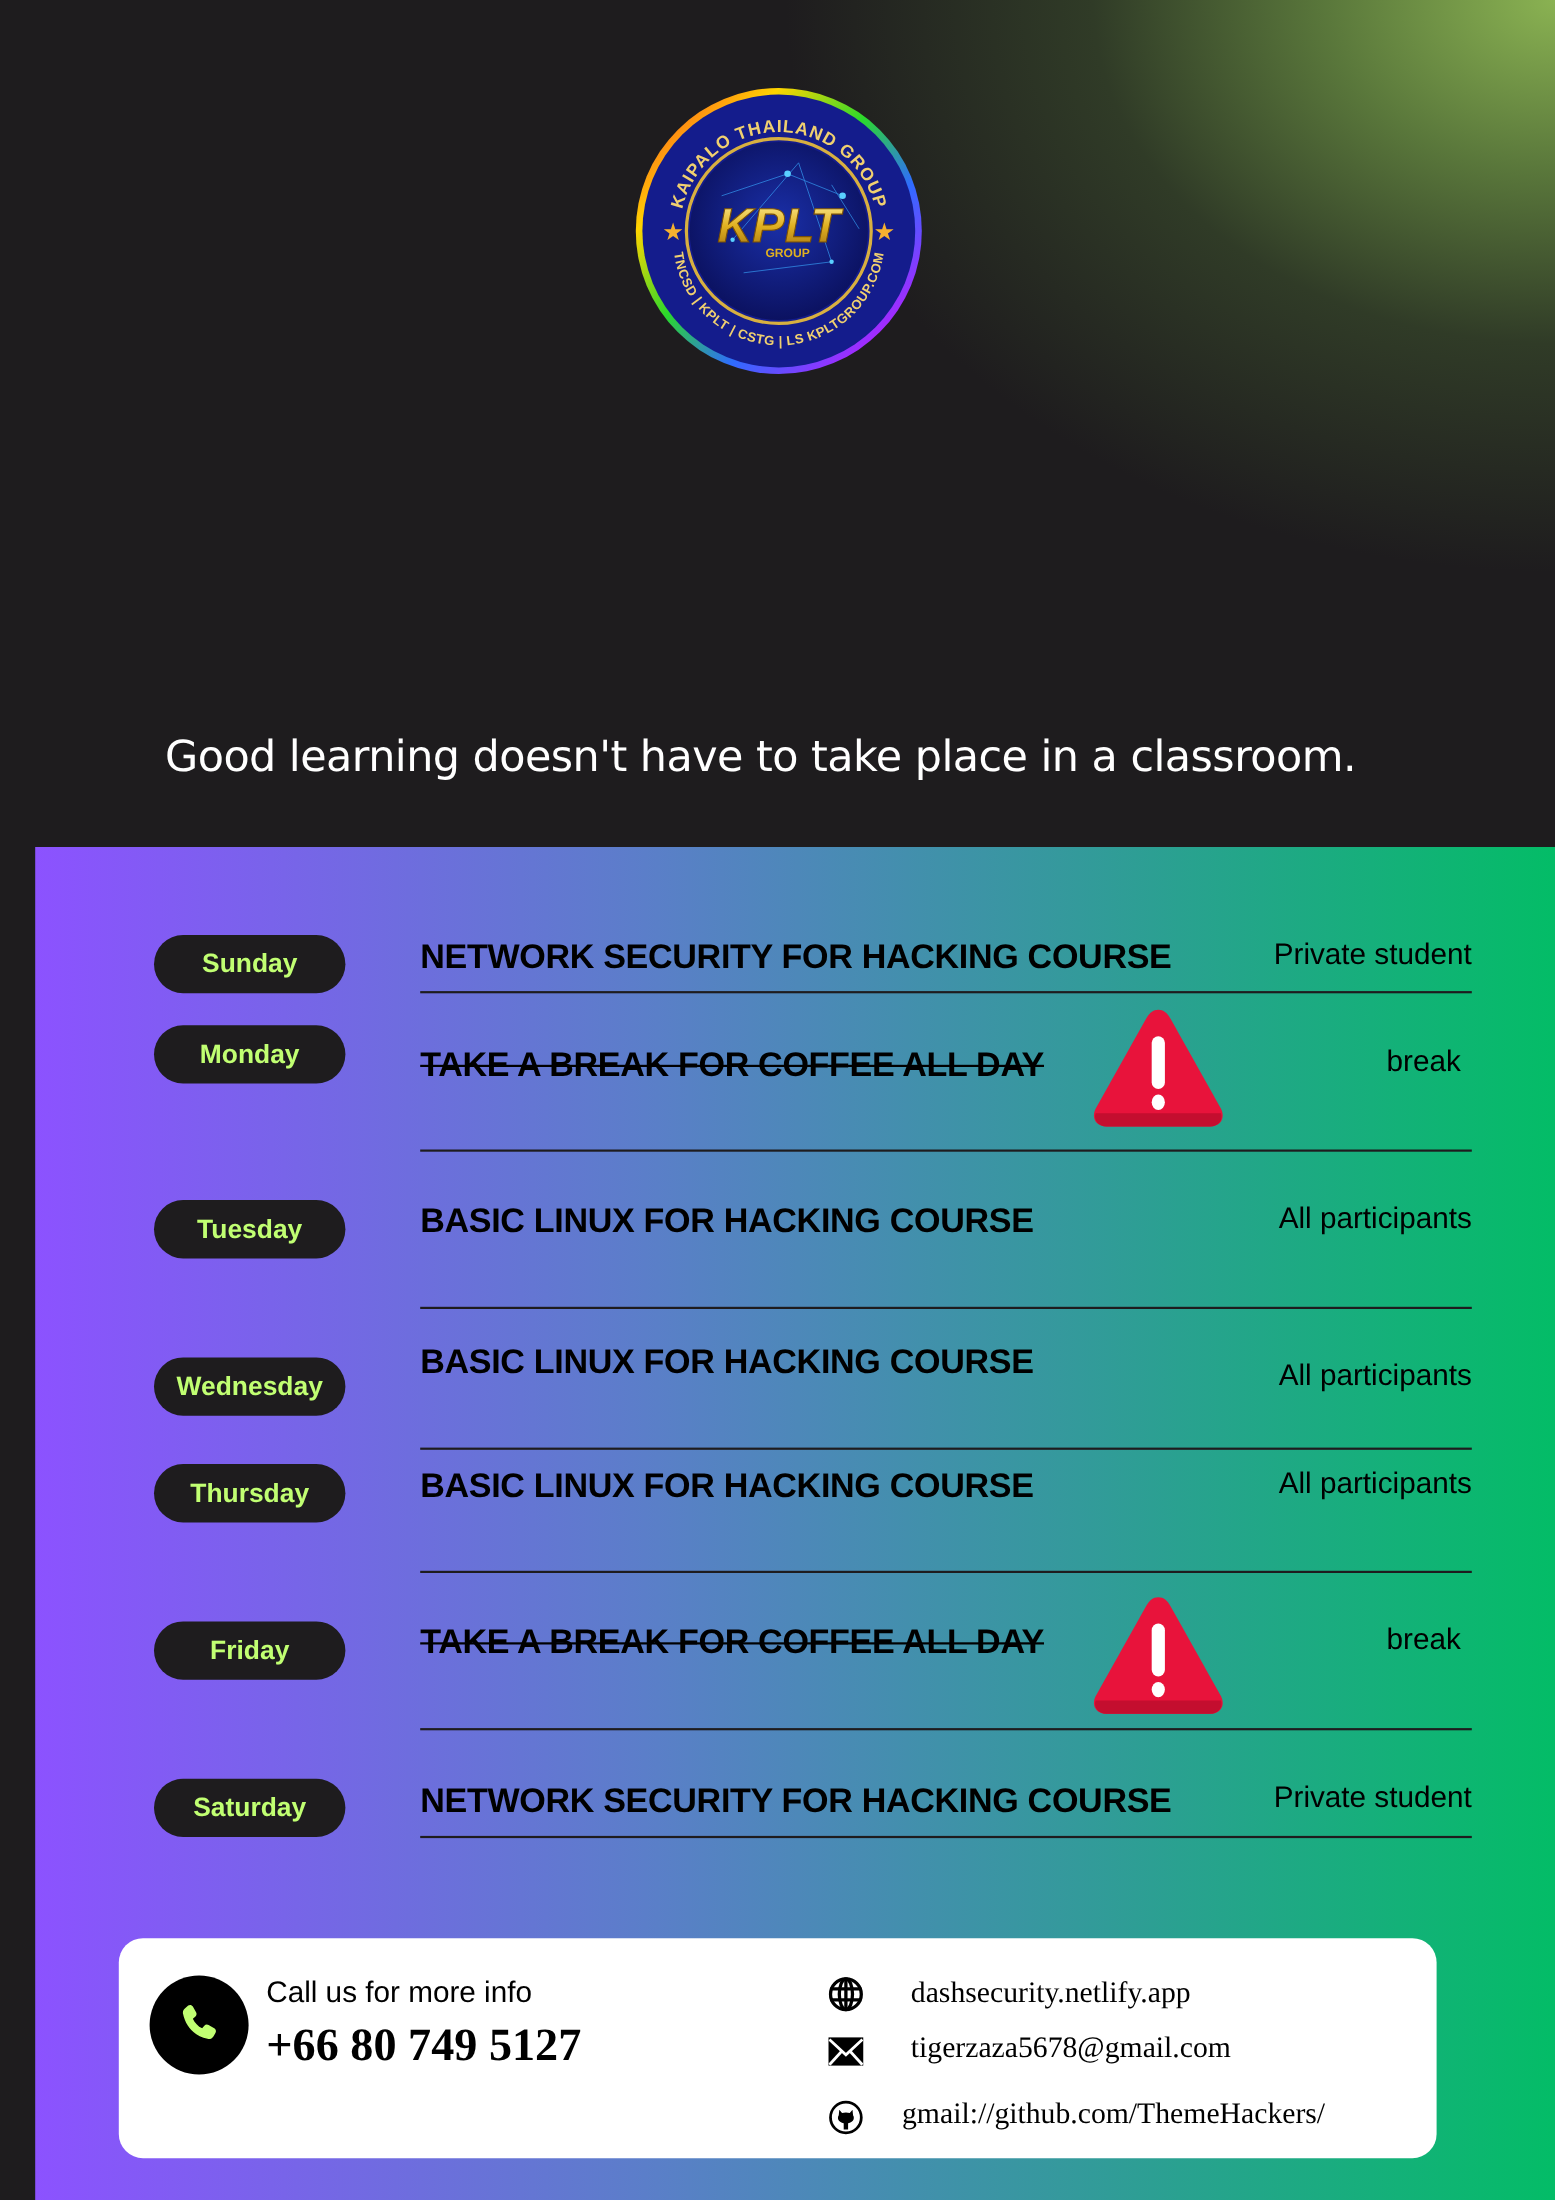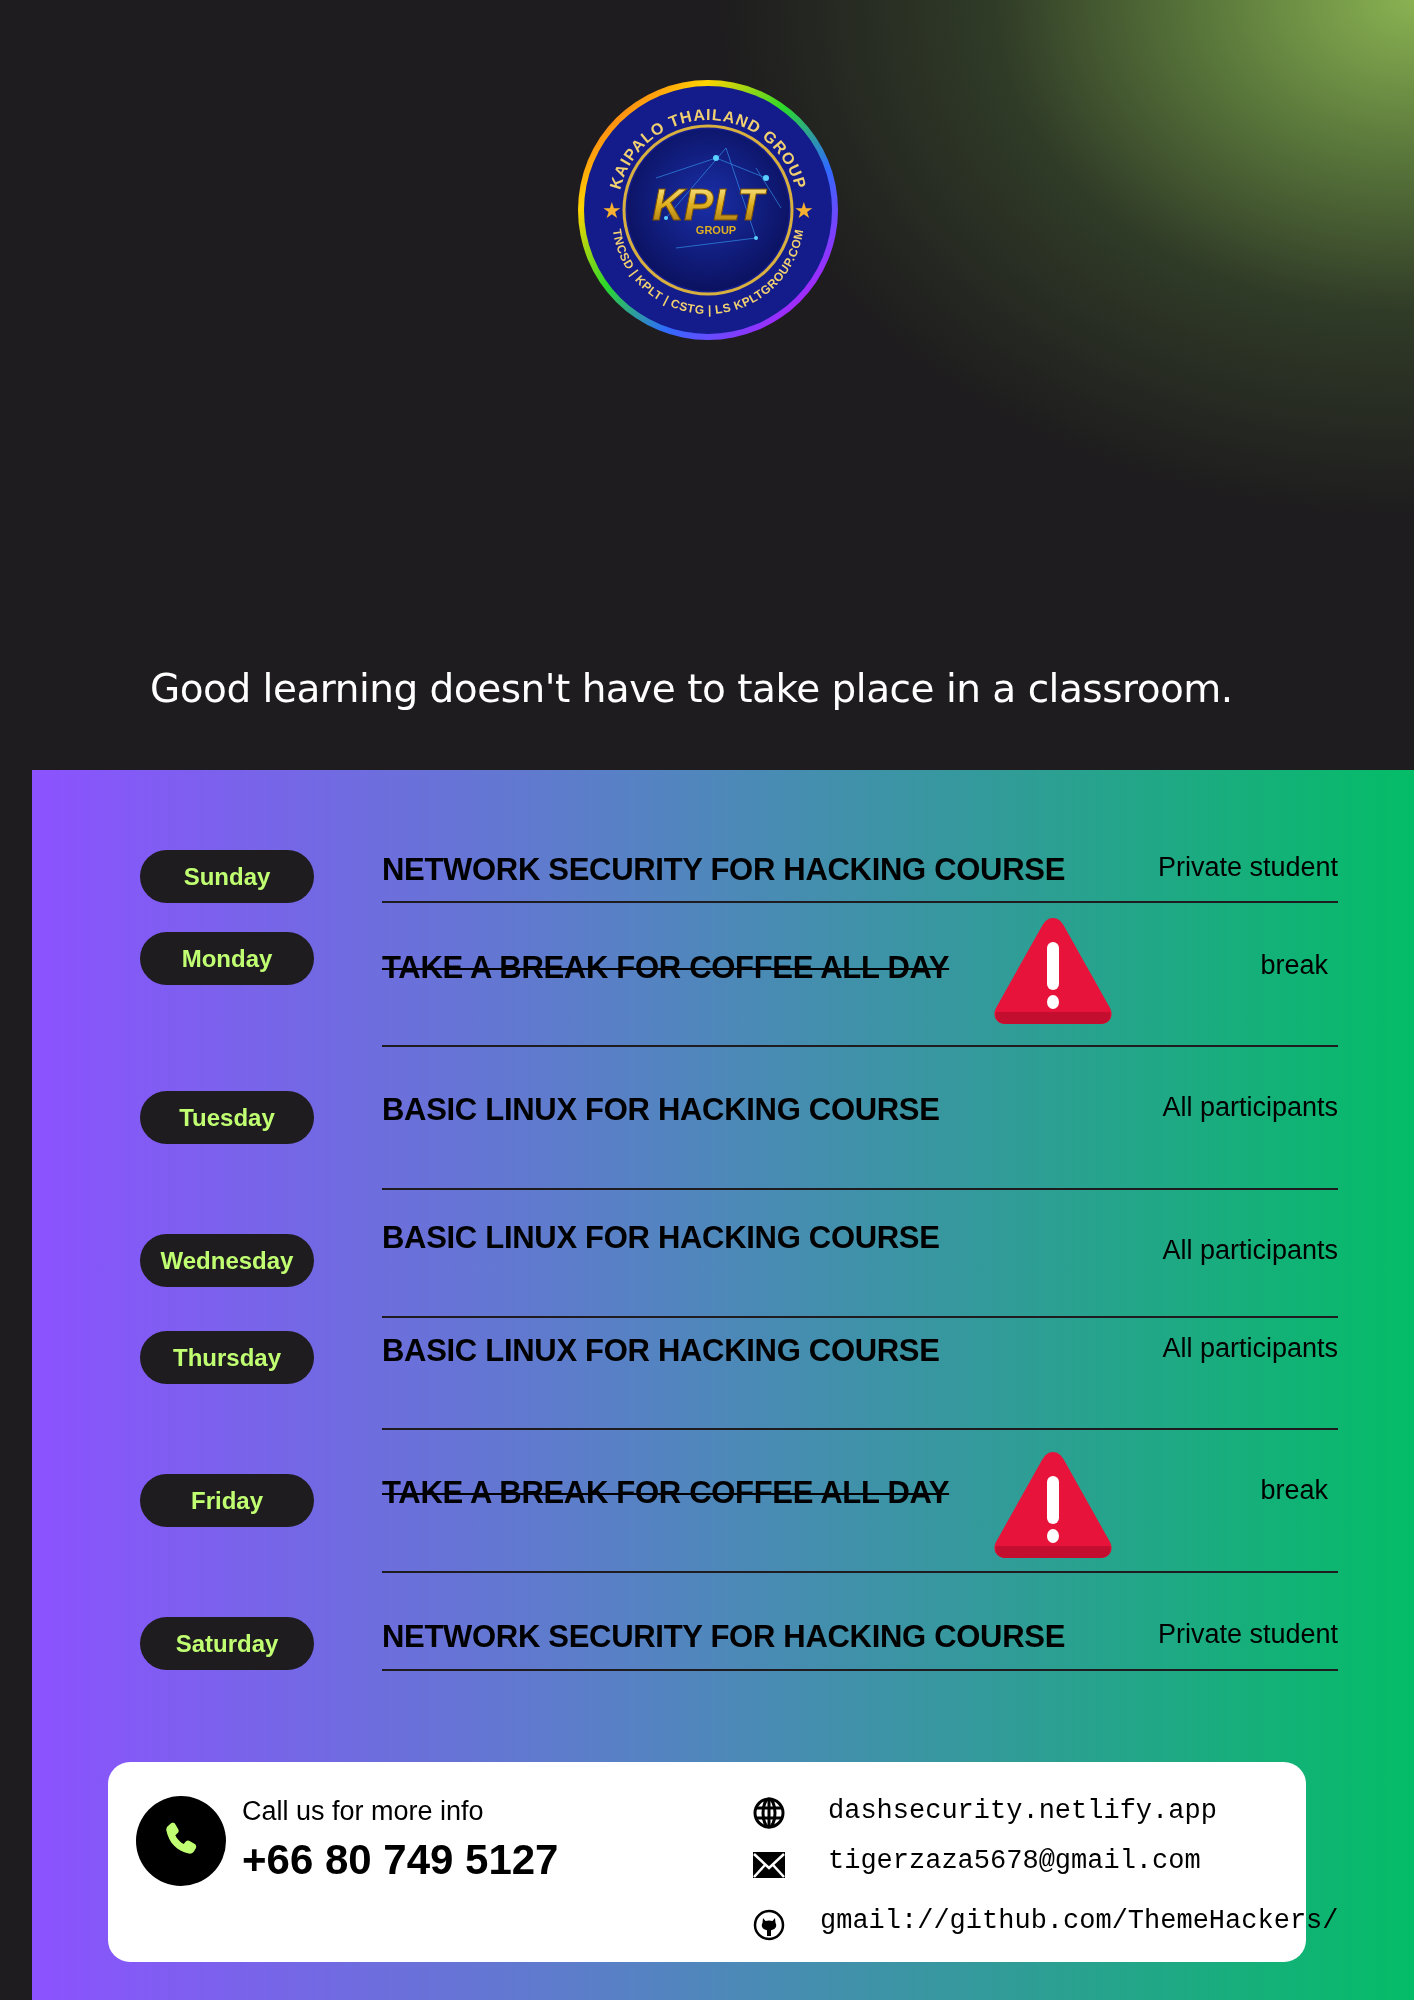--- a/index.html
+++ b/index.html
@@ -69,26 +69,26 @@
     position: absolute; left: 28px; top: 34px; width: 90px; height: 90px;
     background: #000; border-radius: 50%;
     display: flex; align-items: center; justify-content: center;
   }
   .call-label {
     position: absolute; left: 134px; top: 34px;
     font-size: 27px; color: #000; font-family: "Liberation Sans", sans-serif;
   }
   .phone-number {
     position: absolute; left: 134px; top: 74px;
-    font-size: 42px; font-weight: bold; color: #000; font-family: Liberation Sans, sans-serif;
+    font-size: 42px; font-weight: bold; color: #000; font-family: Liberation Serif, serif;
   }
   .c-icon { position: absolute; left: 644px; width: 34px; height: 34px; display:flex; align-items:center; justify-content:center; }
   .c-text {
     position: absolute; left: 720px; font-size: 27px; color: #000;
-    font-family: Liberation Mono, monospace; white-space: nowrap; text-align: center;
+    font-family: Liberation Serif, serif; white-space: nowrap; text-align: center;
   }
 </style>
 </head>
 <body>
 
 <div class="hero">
   <svg class="logo" viewBox="0 0 264 264">
     <defs>
       <linearGradient id="ring" x1="0" y1="0" x2="1" y2="1">
         <stop offset="0%" stop-color="#ff2d2d"></stop>

